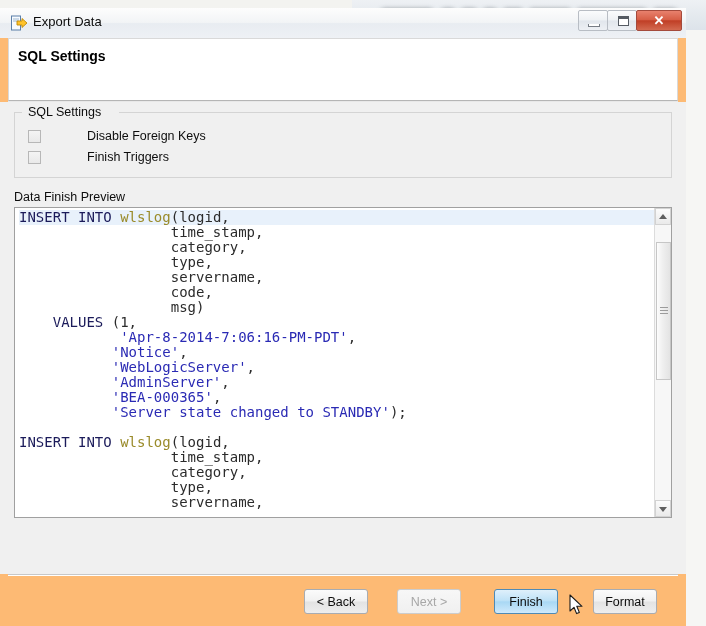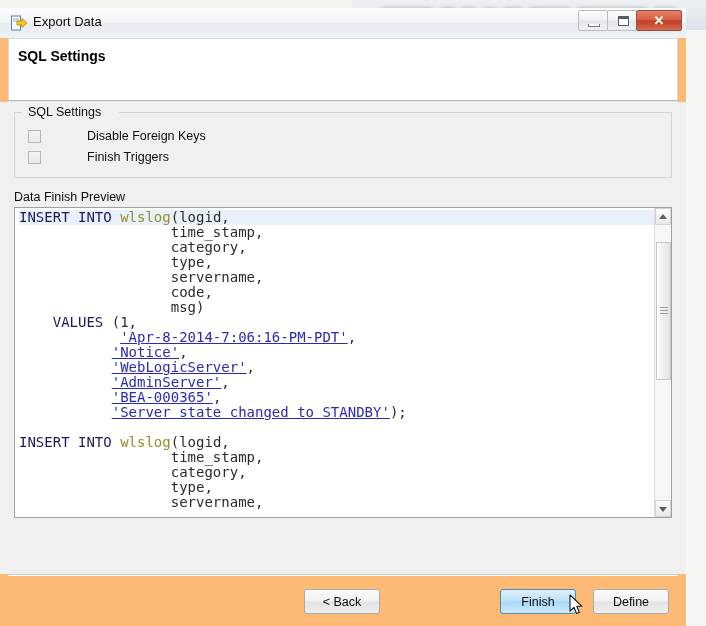--- a/index.html
+++ b/index.html
@@ -165,21 +165,21 @@
     font-family: "DejaVu Sans Mono", monospace;
     font-size: 14px;
     line-height: 15px;
     white-space: pre;
   }
   .ln { height: 15px; }
   .ln.cur { background: #e8f1fb; }
   .kw   { color: #1b1b5a; font-weight: normal; }
   .tbl  { color: #9a8b2a; }
   .pln  { color: #2b2b2b; }
-  .str  { color: #2a2ab4; text-decoration: underline; }
+  .str  { color: #2a2ab4; }
   .num  { color: #2b2b2b; }
 
   
   #vscroll {
     position: absolute; right: 0; top: 0; width: 17px; bottom: 0;
     background: #f7f7f7;
     border-left: 1px solid #dcdcdc;
   }
   .sbtn {
     position: absolute; left: 0; width: 16px; height: 17px;
@@ -212,34 +212,34 @@
     background: #c8c8c8;
   }
   #footer-sep2 {
     position: absolute; left: 8px; top: 567px; width: 670px; height: 1px;
     background: #ffffff;
   }
   #buttons {
     position: absolute; left: 0; top: 574px; width: 686px; height: 40px;
   }
   .btn {
-    position: absolute; top: 7px; height: 25px; width: 76px;
+    position: absolute; top: 7px; height: 25px; width: 64px;
     border: 1px solid #a8acb2;
     border-radius: 3px;
     background: linear-gradient(to bottom,#fbfbfb 0%,#f1f1f1 48%,#e3e3e3 52%,#eeeeee 100%);
     font-size: 12.5px; color: #0d0d0d;
     display: flex; align-items: center; justify-content: center;
     font-family: "Liberation Sans", sans-serif;
   }
   #btn-back   { left: 304px; }
   #btn-next   { left: 397px; color: #a7a7a7; border-color: #cccccc;
                 background: linear-gradient(to bottom,#f7f7f7 0%,#f0f0f0 100%); }
   #btn-finish { left: 494px;
                 border: 1px solid #4f8ab5;
-                background: linear-gradient(to bottom,#dff0fb 0%,#bfe2f7 45%,#a9d8f4 52%,#cfeafc 100%); margin-left: 6px; }
+                background: linear-gradient(to bottom,#dff0fb 0%,#bfe2f7 45%,#a9d8f4 52%,#cfeafc 100%); }
   #btn-cancel { left: 593px; }
 
   
   #cursor {
     position: absolute; left: 569px; top: 586px; width: 16px; height: 24px;
     pointer-events: none;
   }
 </style>
 </head>
 <body>
@@ -327,22 +327,23 @@
         </div>
       </div>
     </div>
   </div>
 
   <div id="footer-sep"></div>
   <div id="footer-sep2"></div>
 
   <div id="buttons">
     <div class="btn" id="btn-back">&lt; Back</div>
+    <div class="btn" id="btn-next">Next &gt;</div>
     <div class="btn" id="btn-finish">Finish</div>
-    <div class="btn" id="btn-cancel">Define</div>
+    <div class="btn" id="btn-cancel">Format</div>
   </div>
 
   <span id="cursor">
     <svg width="16" height="24" viewBox="0 0 16 24">
       <path d="M1 1 L1 17 L5 13.3 L7.6 19.6 L10.3 18.4 L7.8 12.3 L13 12.3 Z" fill="#ffffff" stroke="#1a1a1a" stroke-width="1.1" stroke-linejoin="round"></path>
     </svg>
   </span>
 
 </div>
 

